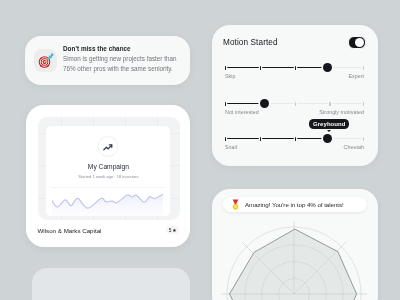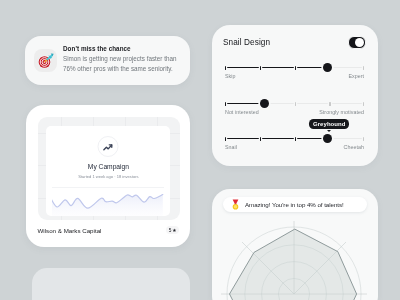--- a/index.html
+++ b/index.html
@@ -92,21 +92,21 @@
       </svg>
     </div>
     <div class="txt">
       <div class="t1">Don't miss the chance</div>
       <div class="t2">Simon is getting new projects faster than</div>
       <div class="t2">76% other pros with the same seniority.</div>
     </div>
   </div>
 
   <div id="motion">
-    <div class="head">Snail Design</div>
+    <div class="head">Motion Started</div>
     <div class="toggle">
       <div class="knob"></div>
     </div>
 
     <div class="slider" style="top:36.7px">
       <div class="track"></div>
       <div class="fill" style="width:103px"></div>
       <div class="tick on" style="left:0"></div>
         <div class="tick on" style="left:34.75px"></div>
       <div class="tick on" style="left:69.5px"></div>

